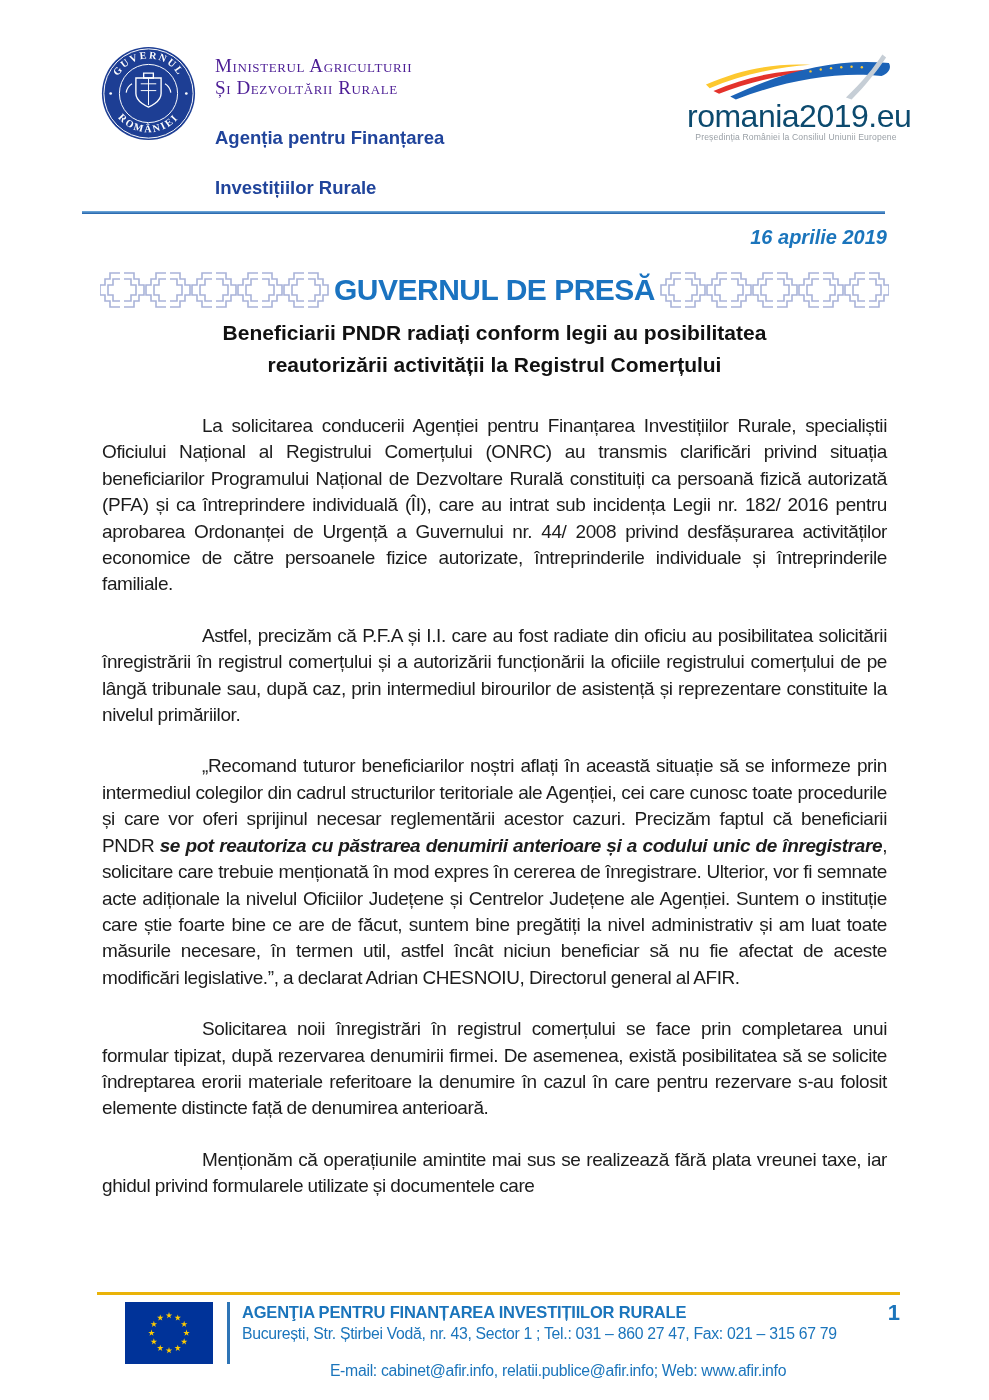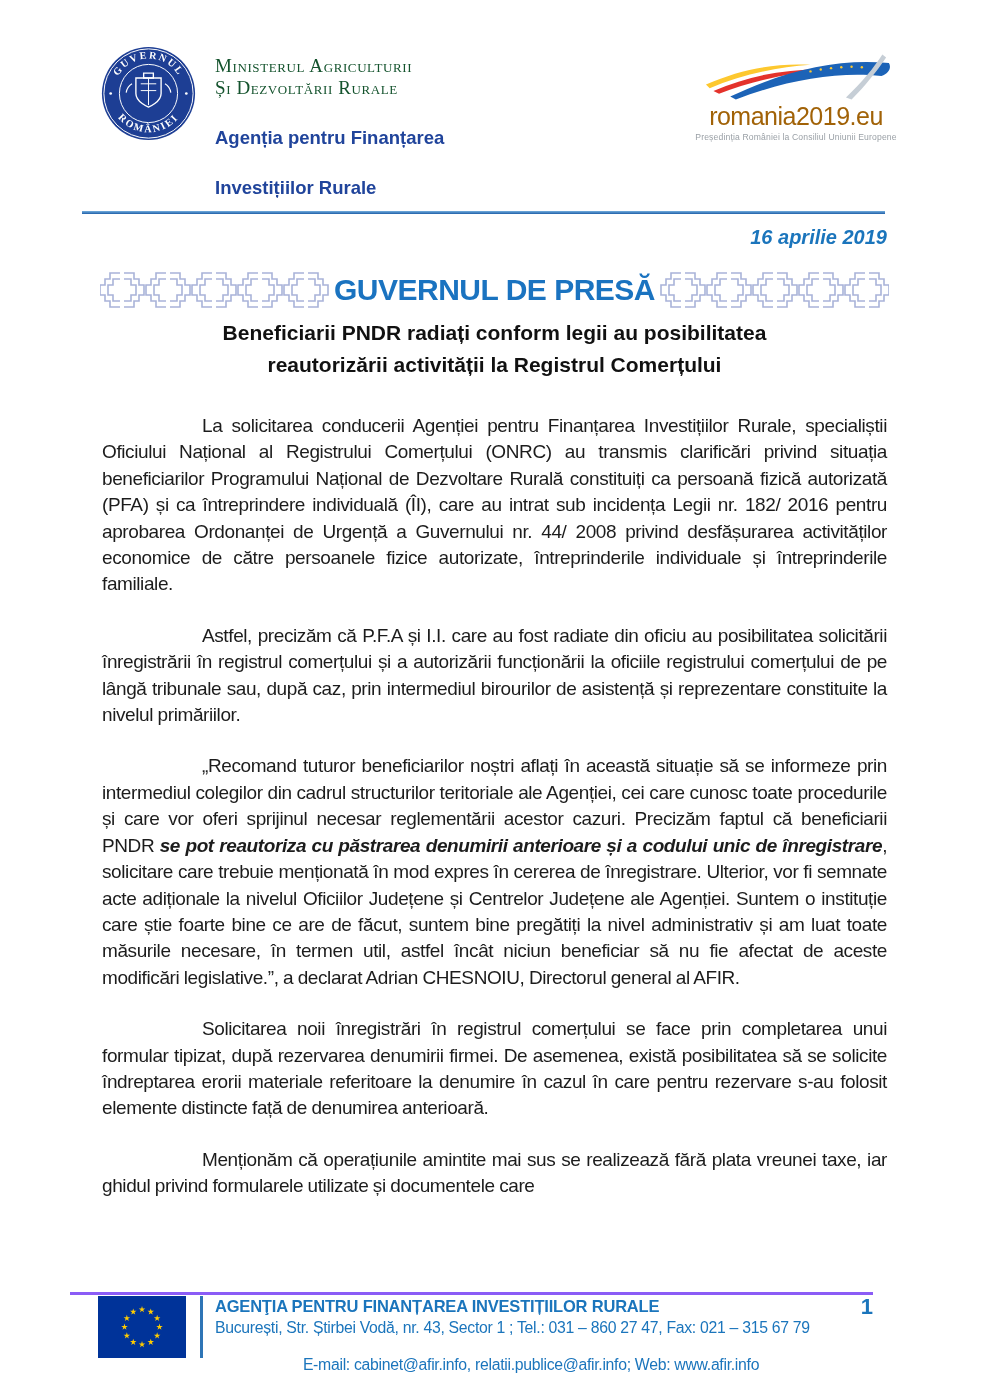--- a/index.html
+++ b/index.html
@@ -21,42 +21,42 @@
     margin: 45px 84px 0 100px;
   }
   .gov-seal { width: 97px; height: 97px; flex: 0 0 auto; }
   .ministry-block { margin-left: 18px; padding-top: 10px; }
   .ministry-line {
     font-family: "Liberation Serif", serif;
     font-variant: small-caps;
     font-size: 19px;
     line-height: 22px;
     letter-spacing: 0.6px;
-    color: #14532d;
+    color: #4c1d95;
   }
   .agency-line {
     font-size: 18.5px;
     line-height: 23px;
     font-weight: bold;
     color: #20449b;
     margin-top: 27px;
   }
   .agency-block { margin-top: 12px; }
   .romania-block {
     margin-left: auto;
     width: 218px;
     padding-top: 4px;
     text-align: center;
   }
   .swoosh { width: 205px; height: 56px; display: block; margin: 0 auto -4px auto; }
   .romania-wordmark {
-    font-size: 25px;
+    font-size: 32px;
     line-height: 30px;
     letter-spacing: -0.5px;
-    color: #a16207;
+    color: #0c4a6e;
   }
   .romania-tagline {
     font-size: 8.6px;
     letter-spacing: 0.15px;
     color: #9aa0a6;
     margin-top: 1px;
     white-space: nowrap;
   }
   .header-rule {
     height: 3px;
@@ -111,25 +111,25 @@
     text-align: justify;
     text-indent: 100px;
   }
   .quote-italic { }
   .quote-bold { font-style: italic; font-weight: bold; }
   .quote-upright { font-style: normal; margin-top: 32px; }
 
   
   .footer {
     position: absolute;
-    left: 70px;
+    left: 97px;
     top: 1292px;
     width: 803px;
-    border-top: 3px solid #8b5cf6;
-    padding-top: 1px;
+    border-top: 3px solid #eab308;
+    padding-top: 7px;
   }
   .footer-inner { display: flex; align-items: flex-start; }
   .eu-flag { width: 88px; height: 62px; margin-left: 28px; flex: 0 0 auto; }
   .footer-vline {
     width: 3px; height: 62px;
     background: #2e75b6;
     margin-left: 14px;
     flex: 0 0 auto;
   }
   .footer-text { flex: 1 1 auto; padding-left: 12px; color: #1b75bc; }

